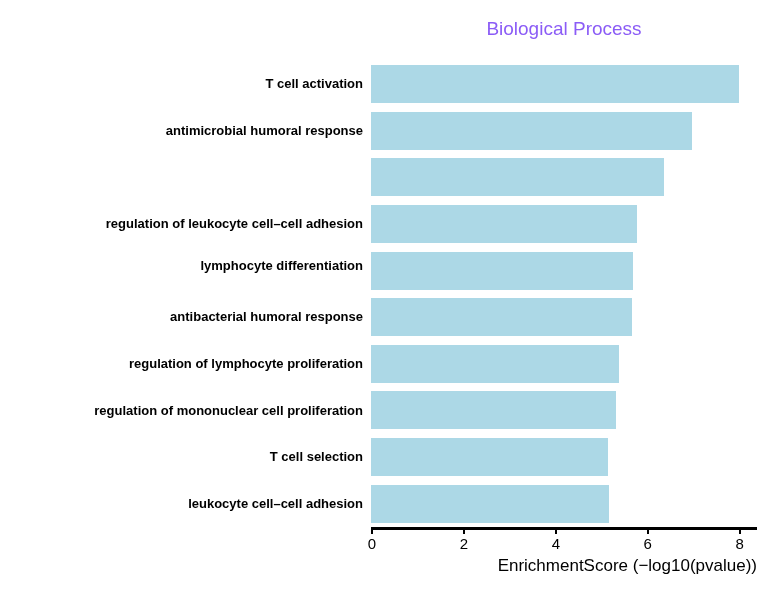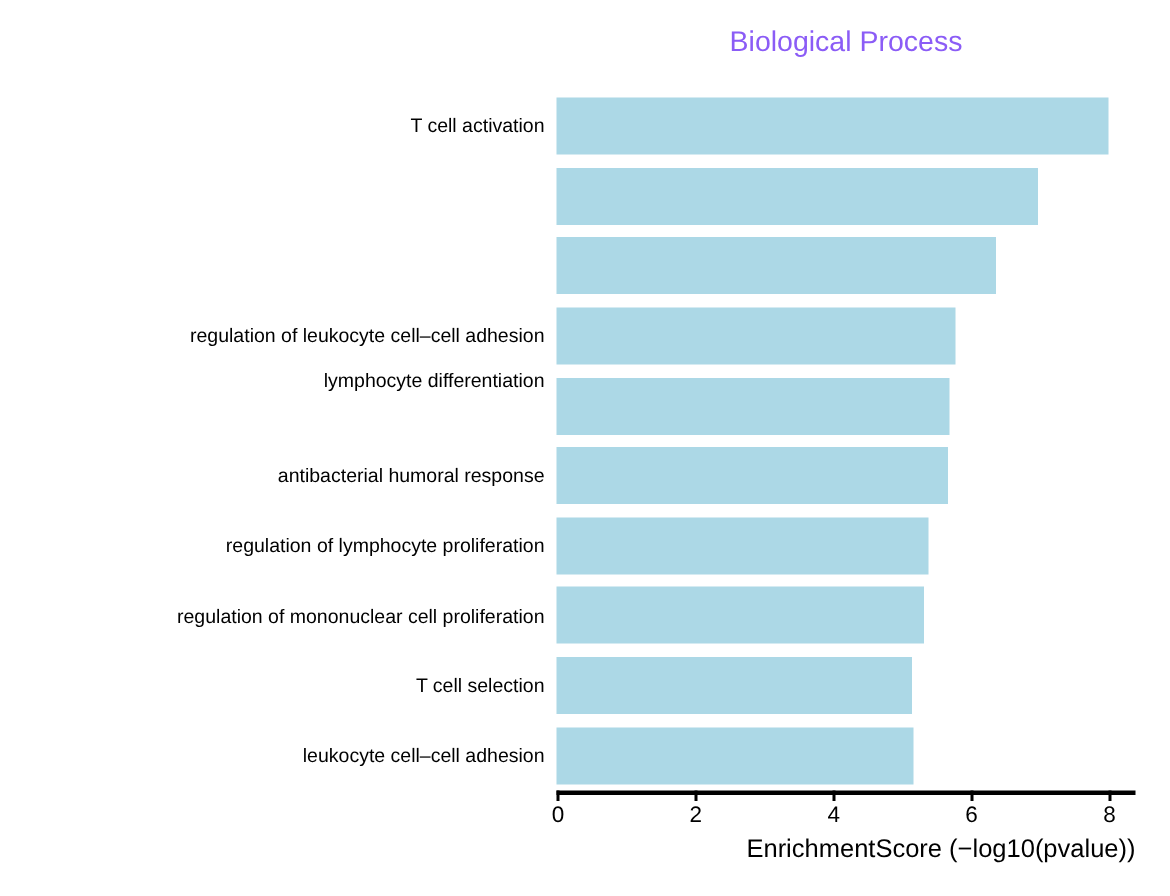--- a/index.html
+++ b/index.html
@@ -70,20 +70,21 @@
   .y-label {
     position: absolute;
     right: 0;
     width: 363px;
     text-align: right;
     font-size: 13px;
     line-height: 16px;
     height: 16px;
     white-space: nowrap;
     color: #000000;
+    font-weight: bold;
   }
 
   
   #x-axis {
     position: absolute;
     left: 371px;
     top: 527px;
     width: 386px;
     height: 3px;
     background: #000000;
@@ -120,22 +121,23 @@
 </style>
 </head>
 <body>
 
 <div id="chart-root" style="background: rgb(255, 255, 255);">
 
   <div id="chart-title">Biological Process</div>
 
   <div id="y-labels">
       <div class="y-label" style="top: 15.3px;">T cell activation</div>
+      <div class="y-label" style="top: 61.9px;">antimicrobial humoral response</div>
       <div class="y-label" style="top: 155.1px;">regulation of leukocyte cell–cell adhesion</div>
-      <div class="y-label" style="top: 185px;">lymphocyte differentiation</div>
+      <div class="y-label" style="top: 197px;">lymphocyte differentiation</div>
       <div class="y-label" style="top: 248.3px;">antibacterial humoral response</div>
       <div class="y-label" style="top: 294.9px;">regulation of lymphocyte proliferation</div>
       <div class="y-label" style="top: 341.5px;">regulation of mononuclear cell proliferation</div>
       <div class="y-label" style="top: 388.1px;">T cell selection</div>
       <div class="y-label" style="top: 434.7px;">leukocyte cell–cell adhesion</div>
     </div>
 
   <div id="plot-area">
       <div class="bar-row" style="top: 0px; height: 46.6px;">
         <div class="bar" title="T cell activation: 8" style="width: 367.619px; background: rgb(172, 216, 230); top: 4.3px;"></div>

